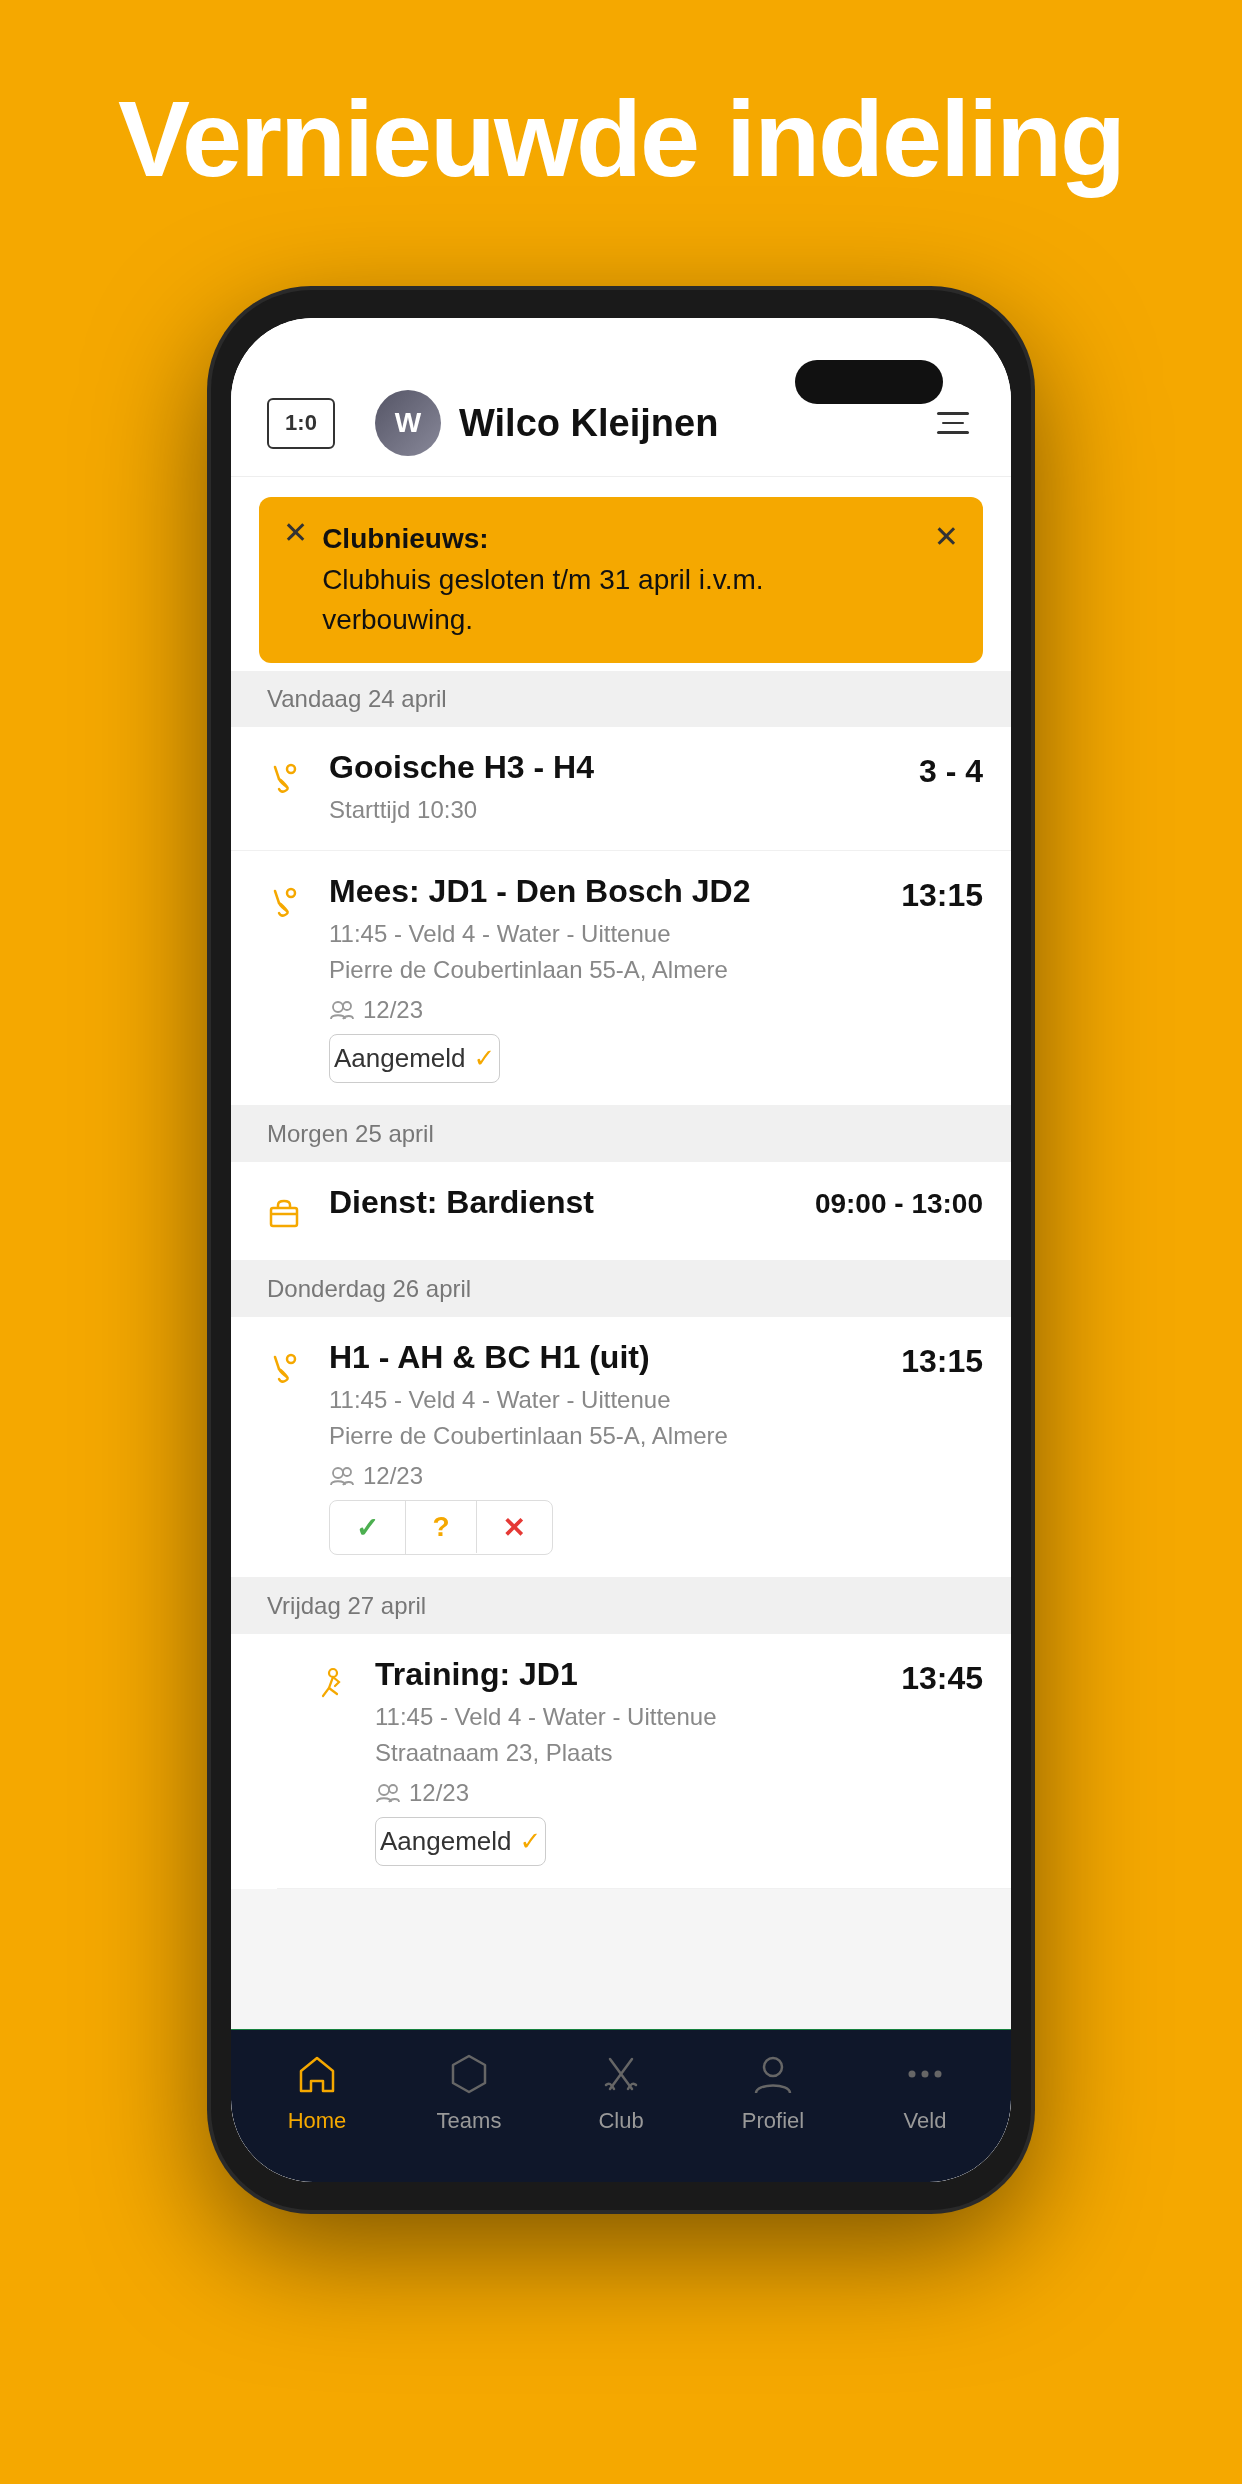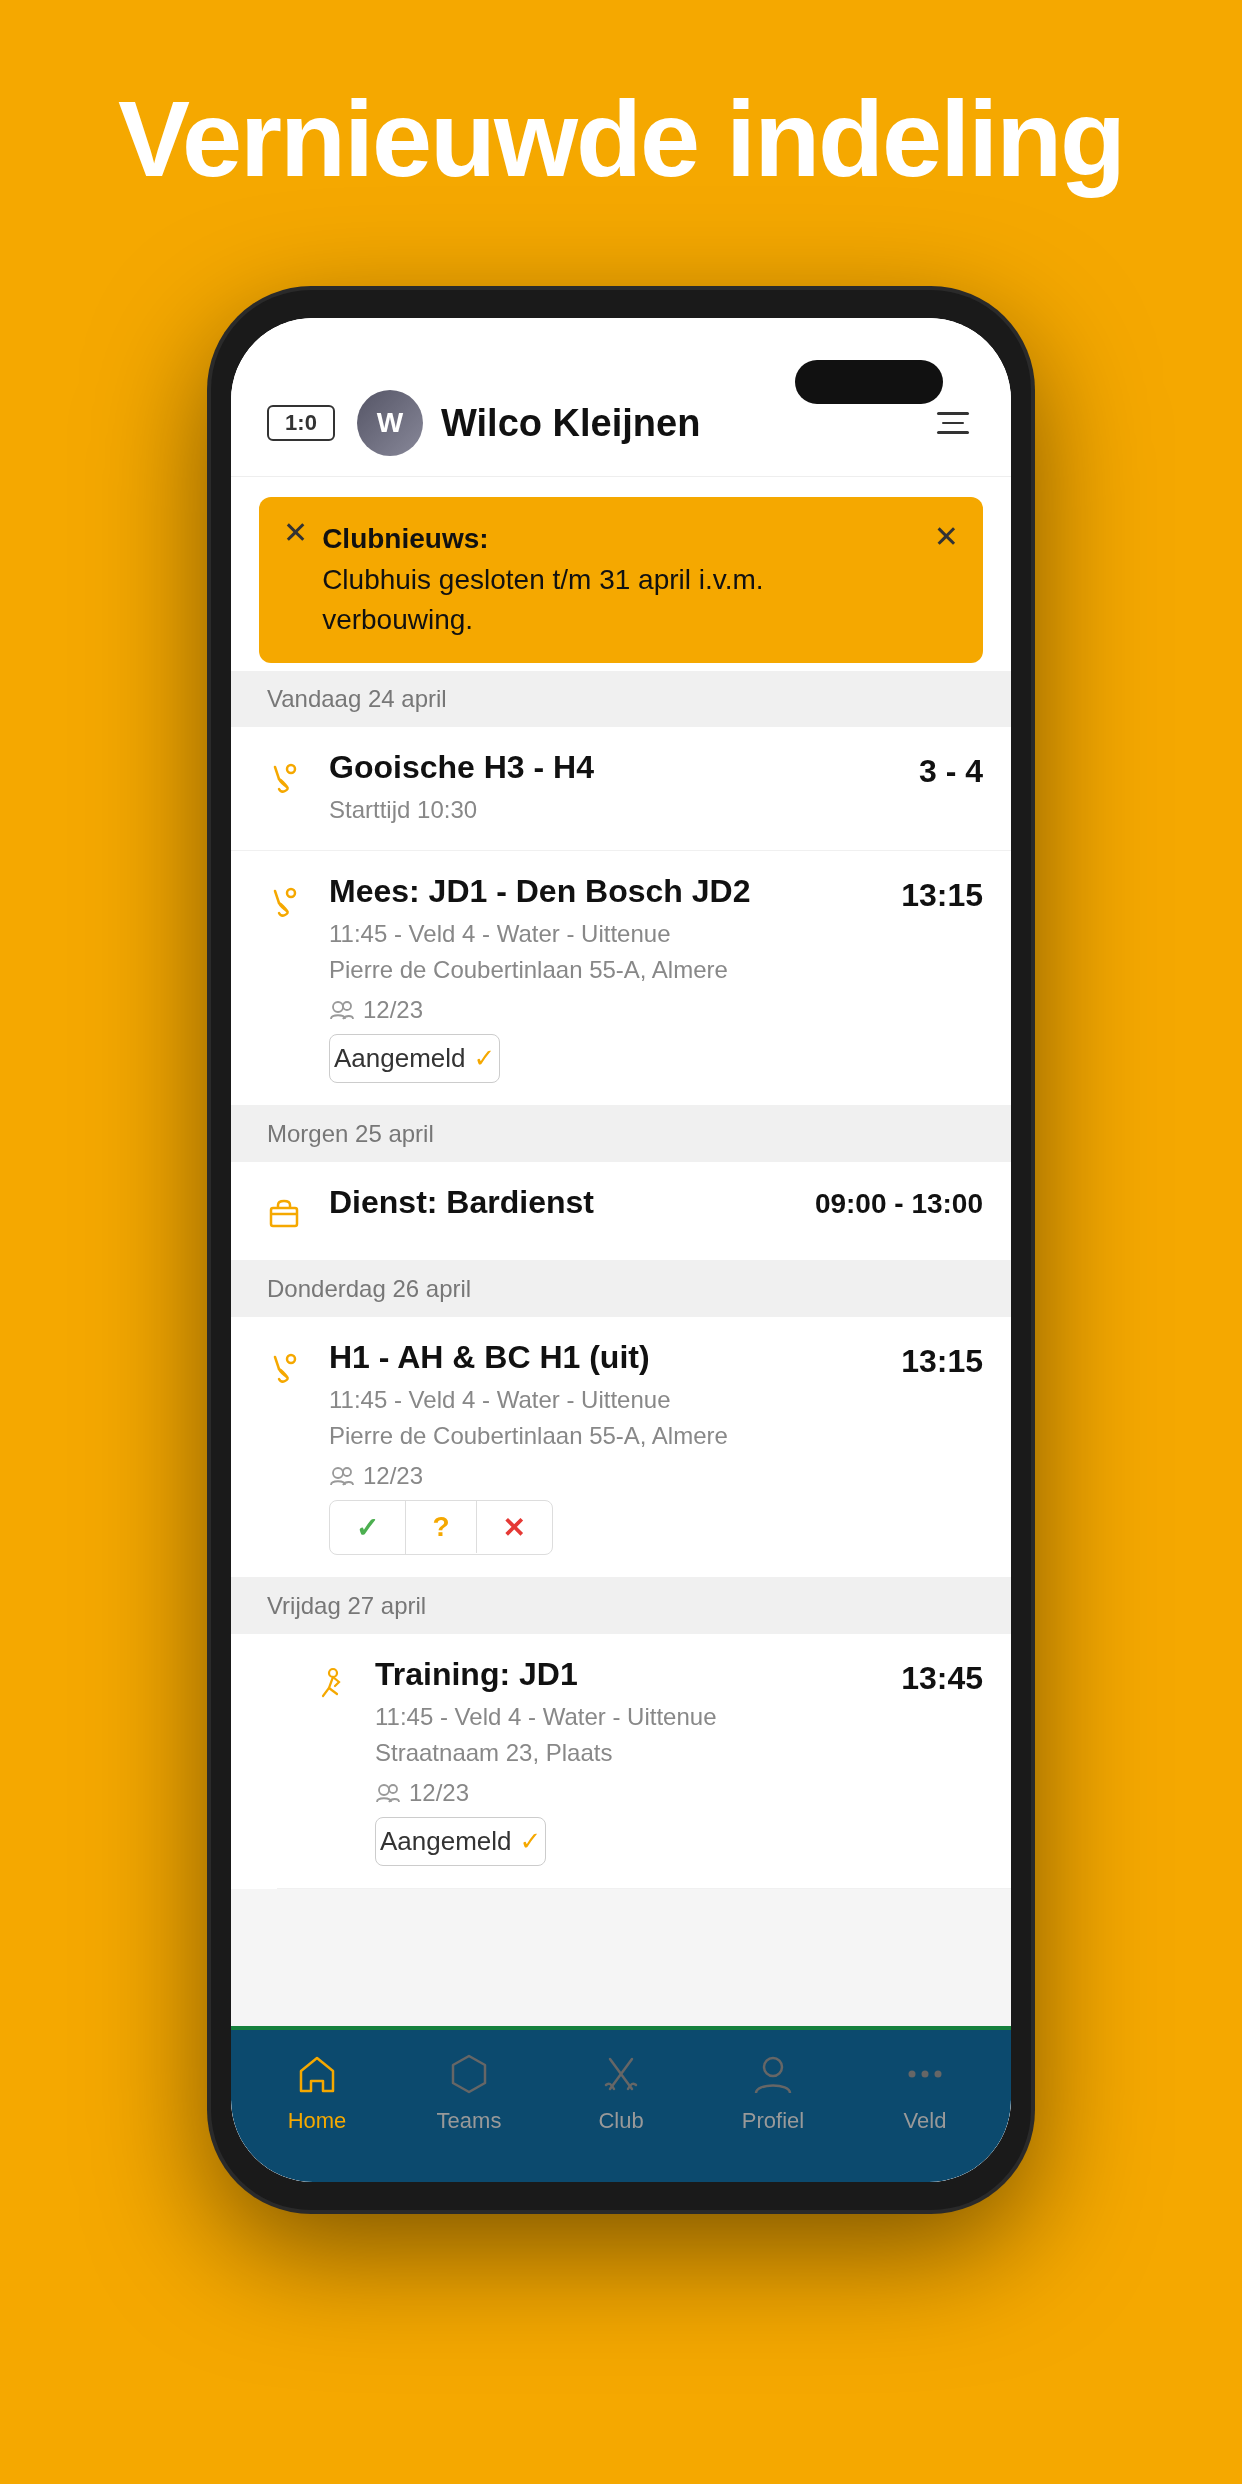--- a/index.html
+++ b/index.html
@@ -82,30 +82,30 @@
       align-items: center;
       padding: 72px 36px 20px;
       background: white;
       border-bottom: 1px solid #eee;
       min-height: 118px;
       flex-shrink: 0;
     }
 
     .score-icon {
       width: 68px;
-      height: 36px;
+      height: 51px;
       border: 2.5px solid #333;
       border-radius: 6px;
       display: flex;
       align-items: center;
       justify-content: center;
       font-size: 22px;
       font-weight: 700;
       color: #333;
-      margin-right: 22px;
+      margin-right: 40px;
       flex-shrink: 0;
     }
 
     .avatar-container {
       width: 66px;
       height: 66px;
       border-radius: 50%;
       overflow: hidden;
       background: #888;
       margin-right: 18px;
@@ -307,22 +307,22 @@
       display: flex;
       align-items: center;
       gap: 8px;
       font-size: 24px;
       color: #888;
       margin-top: 8px;
     }
 
     
     .bottom-nav {
-      background: #0c4a6e;
-      border-top: 4px solid #15803d;
+      background: #0f172a;
+      border-top: 1px solid #15803d;
       display: flex;
       align-items: center;
       padding: 18px 10px 48px;
       flex-shrink: 0;
     }
 
     .nav-item {
       flex: 1;
       display: flex;
       flex-direction: column;

